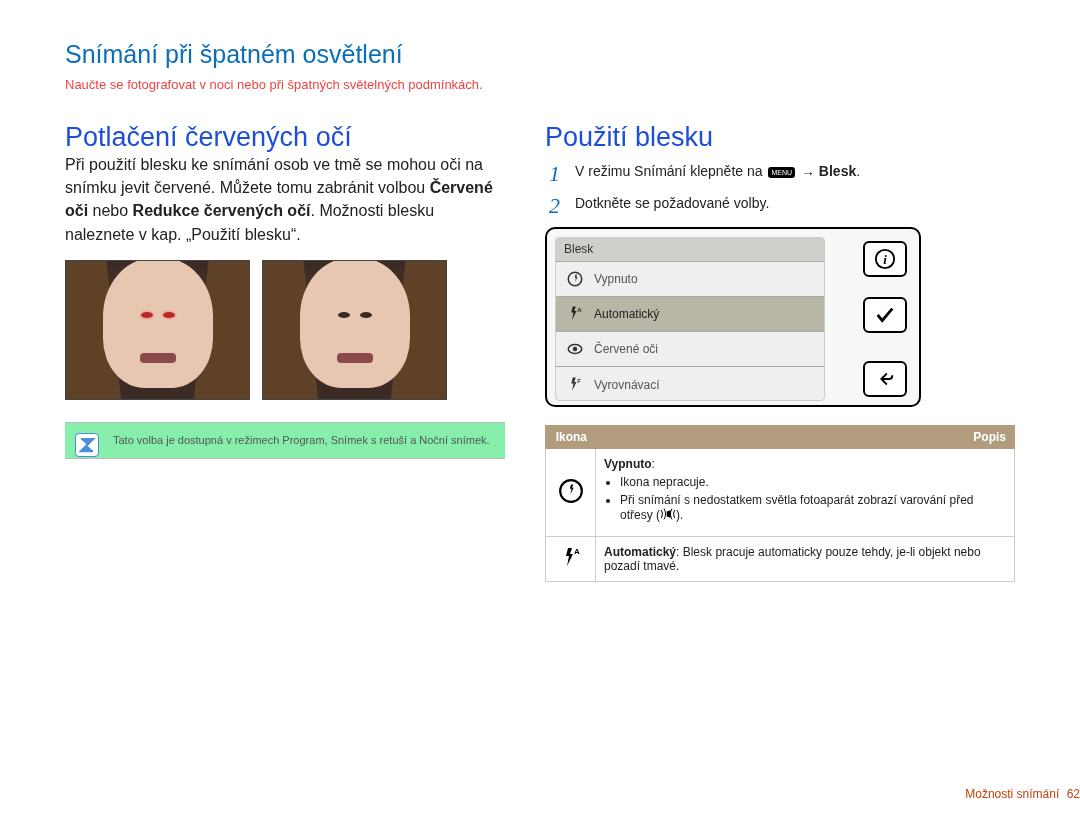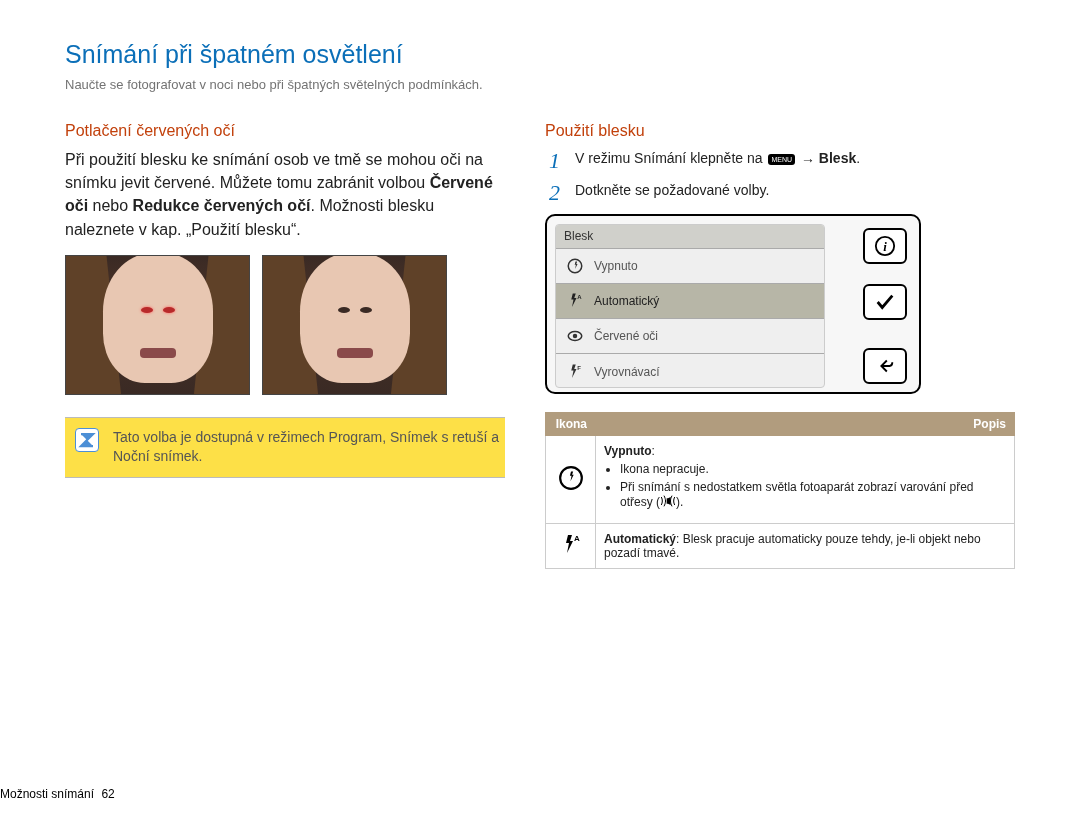--- a/index.html
+++ b/index.html
@@ -12,34 +12,33 @@
     position: relative;
   }
   .page-title {
     color: #0b6fb8;
     font-size: 25px;
     font-weight: 500;
     margin-bottom: 8px;
   }
   .page-subtitle {
     font-size: 13px;
-    color: #737373;
+    color: #ef4444;
     margin-bottom: 30px;
   }
   .columns {
     display: flex;
     gap: 40px;
   }
   .col-left { flex: 0 0 440px; }
   .col-right { flex: 1; }
   .section-title {
-    color: #c2410c;
-    font-size: 16px;
+    color: #1d4ed8;
+    font-size: 27px;
     font-weight: 400;
-    margin-bottom: 8px;
   }
   .body-text {
     font-size: 16px;
     color: #222;
     line-height: 1.45;
     margin-bottom: 14px;
   }
   .photos {
     display: flex;
     gap: 12px;
@@ -69,26 +68,26 @@
     top:54px;
   }
   .eye.red { background:#b82a2a; box-shadow:0 0 3px #ff5a5a;}
   .eye.l { left:38px;}
   .eye.r { right:38px;}
   .mouth {
     position:absolute; width:36px; height:10px; background:#8a4a4a; border-radius:4px;
     left:50%; transform:translateX(-50%); top:95px;
   }
   .note-box {
-    background:#fde047;
+    background:#86efac;
     border-top:1px solid #bbb;
     border-bottom:1px solid #bbb;
     padding:10px 4px 10px 48px;
     position:relative;
-    font-size:14px;
+    font-size:11px;
     color:#555;
     line-height:1.4;
   }
   .note-ico {
     position:absolute; left:10px; top:10px;
     width:24px; height:24px;
     border:1px solid #4c8fd6;
     display:flex; align-items:center; justify-content:center;
     border-radius:4px;
     color:#4c8fd6;
@@ -168,21 +167,21 @@
   .desc-table td.icon-col{ width:50px; text-align:center; vertical-align:middle;}
   .bullets{ padding-left:16px; margin-top:4px;}
   .bullets li{ margin-bottom:4px; list-style:disc;}
   .shake-ico{
     display:inline-block; vertical-align:middle;
   }
   .svg-ico { width:18px; height:18px; }
 
   .footer {
     position:absolute; bottom:14px; left:0; width:1080px;
-    text-align:left; font-size:12px; color:#000000;
+    text-align:right; font-size:12px; color:#c2410c;
   }
   .footer .pagenum { margin-left:4px;}
 </style>
 </head>
 <body>
 
 <h1 class="page-title">Snímání při špatném osvětlení</h1>
 <p class="page-subtitle">Naučte se fotografovat v noci nebo při špatných světelných podmínkách.</p>
 
 <div class="columns">

